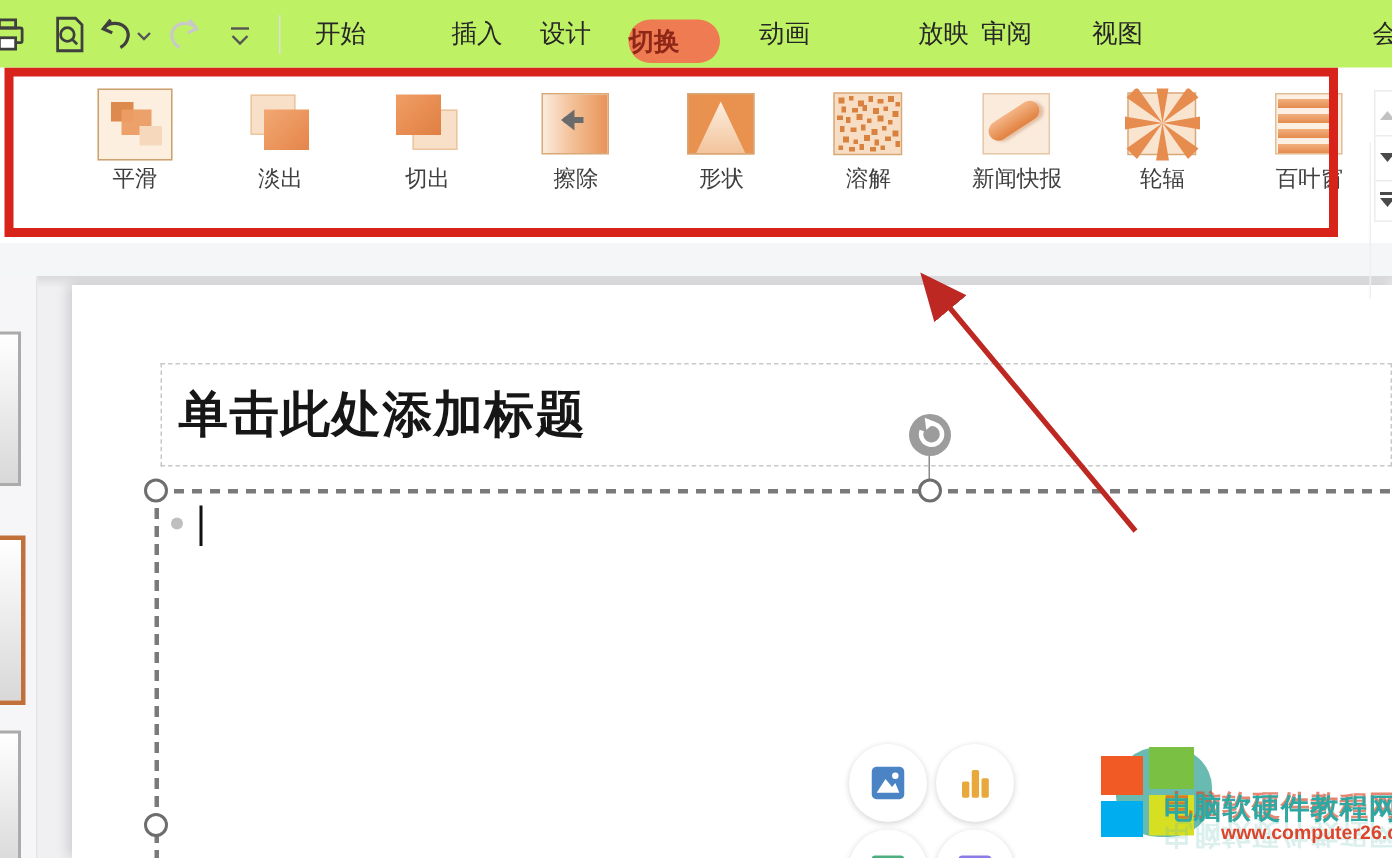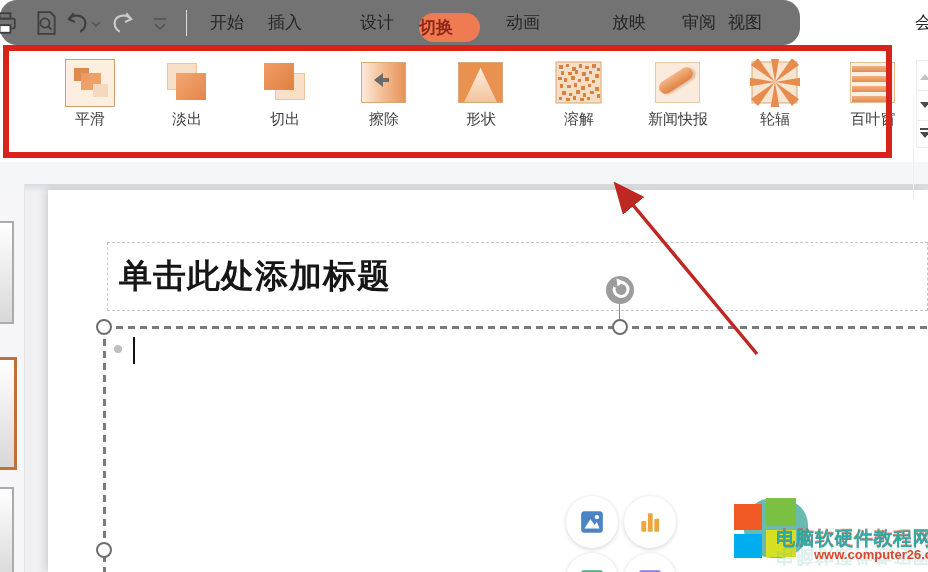--- a/index.html
+++ b/index.html
@@ -4,21 +4,21 @@
 <style>
   html,body{margin:0;padding:0;}
   body{
     width:928px;height:572px;position:relative;overflow:hidden;
     background:#FFFFFF;font-family:"Liberation Sans","DejaVu Sans",sans-serif;
     -webkit-font-smoothing:antialiased;
   }
   .abs{position:absolute;}
 
   
-  #tabbar{left:0;top:0;width:800px;height:45px;background:#737373;z-index:6;border-radius:17px;}
+  #tabbar{left:0;top:0;width:928px;height:45px;background:#bef264;z-index:6;}
   .qa-icon{position:absolute;top:10px;width:26px;height:26px;}
   .qa-divider{position:absolute;left:186px;top:10px;width:1px;height:26px;background:#DDDDDD;}
   .tab{position:absolute;top:0;height:45px;line-height:45px;font-size:17px;color:#262626;cursor:default;white-space:nowrap;}
   .tab-pill{position:absolute;left:419px;top:13px;width:61px;height:29px;background:#EE7B52;border-radius:15px;
     text-align:left;line-height:29px;font-size:17px;font-weight:bold;color:#8F2718;}
 
   
   #ribbon{left:0;top:45px;width:928px;height:117px;background:#FFFFFF;z-index:2;margin-left:40px;}
   .titem{position:absolute;top:14px;width:96px;text-align:center;}
   .ticon{width:50px;height:48px;margin:0 auto;position:relative;box-sizing:border-box;}
@@ -122,26 +122,26 @@
     <path d="M19 8 C16 4,8 4,5 9 C3 13,5 18,9 20" fill="none" stroke="#C9C9C9" stroke-width="2"></path>
     <path d="M15 3 L19.5 8.5 L14 11" fill="none" stroke="#C9C9C9" stroke-width="2"></path>
   </svg>
   <svg class="qa-icon" style="left:150px;width:20px;" viewBox="0 0 20 24">
     <line x1="4" y1="8" x2="16" y2="8" stroke="#555555" stroke-width="1.6"></line>
     <path d="M5 13 L10 18 L15 13" fill="none" stroke="#555555" stroke-width="1.6"></path>
   </svg>
   <div class="qa-divider"></div>
 
   <div class="tab" style="left:210px;">开始</div>
-  <div class="tab" style="left:268px;">插入</div>
+  <div class="tab" style="left:301px;">插入</div>
   <div class="tab" style="left:360px;">设计</div>
   <div class="tab-pill">切换</div>
   <div class="tab" style="left:506px;">动画</div>
   <div class="tab" style="left:612px;">放映</div>
-  <div class="tab" style="left:682px;">审阅</div>
+  <div class="tab" style="left:654px;">审阅</div>
   <div class="tab" style="left:728px;">视图</div>
   <div class="tab" style="left:915px;">会</div>
 </div>
 
 <div class="abs" id="ribbon">
 
   <div class="titem" style="left:2px;">
     <div class="ticon sel-box">
       <span class="m1"></span>
         <span class="m2"></span>

